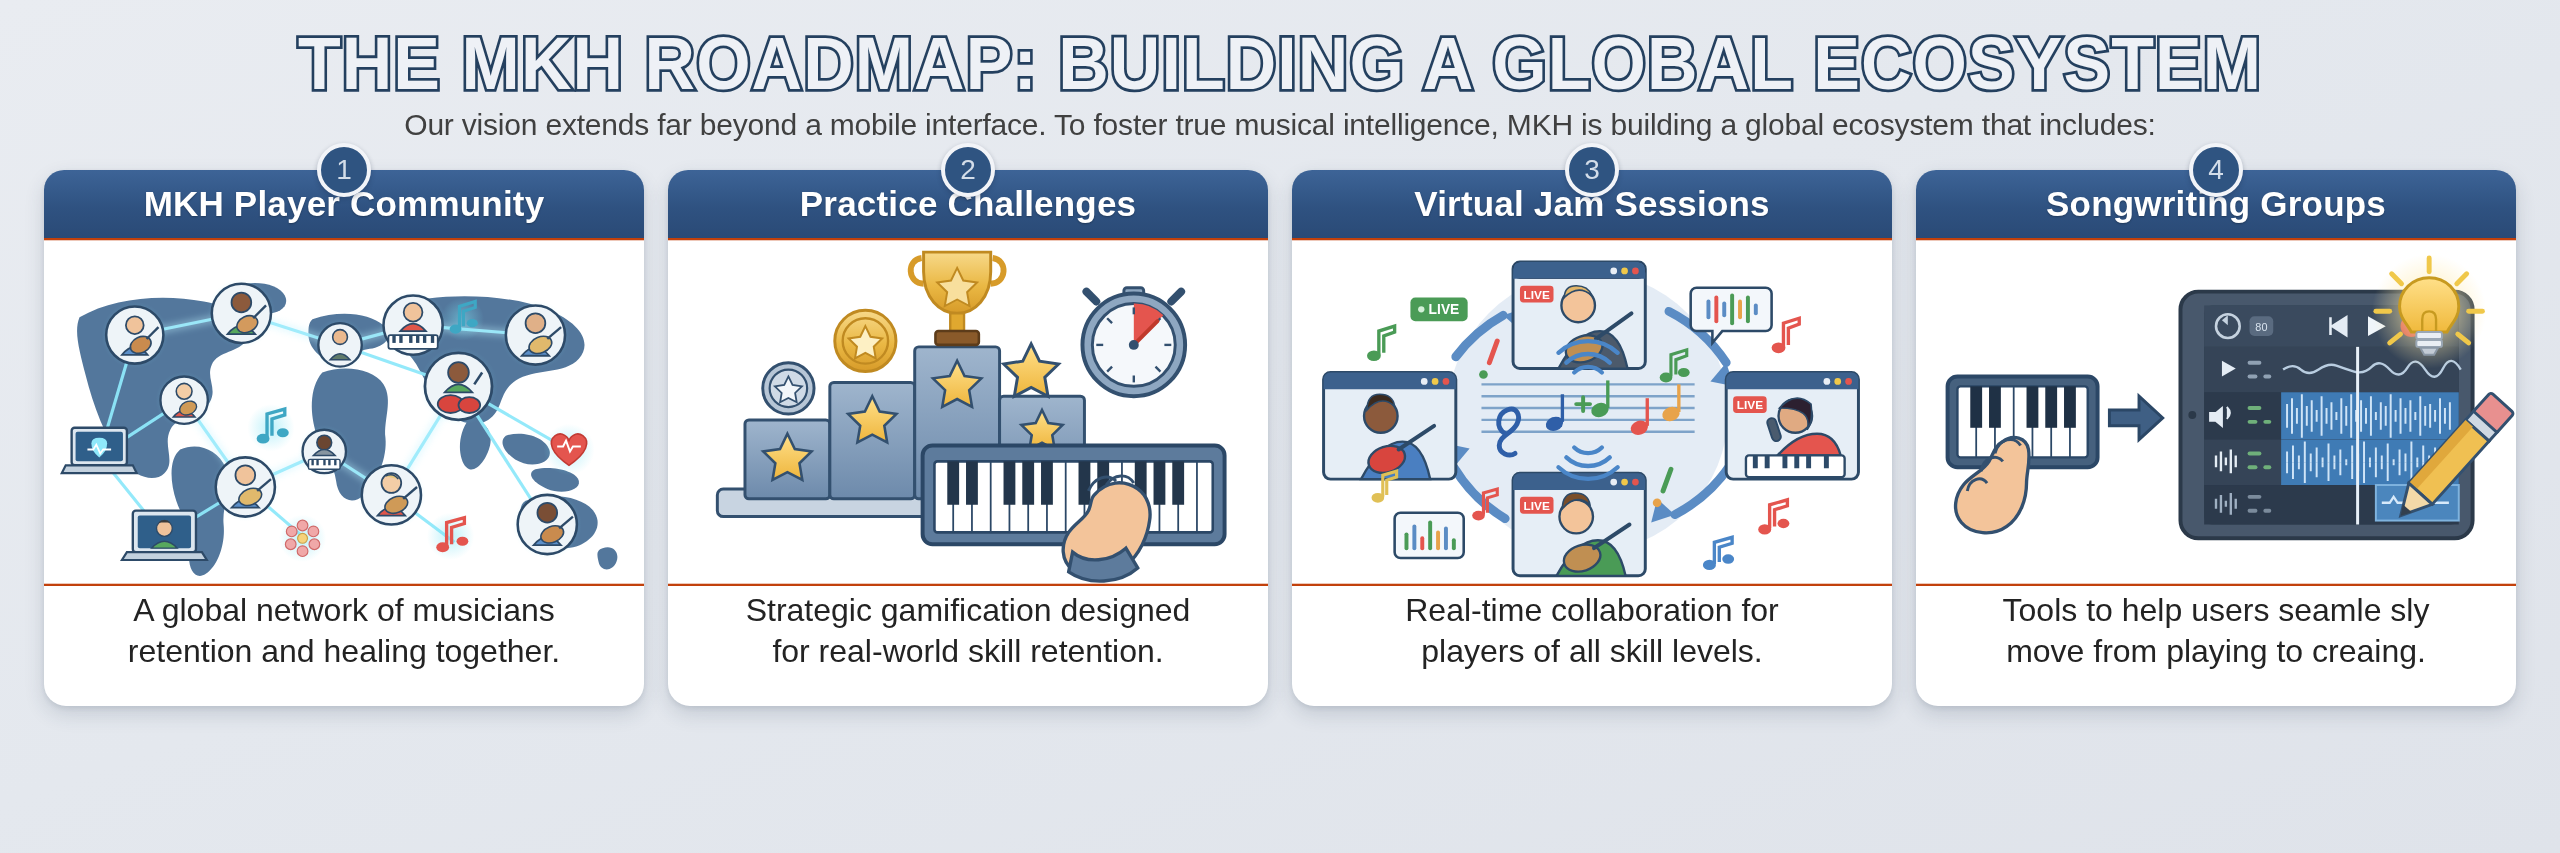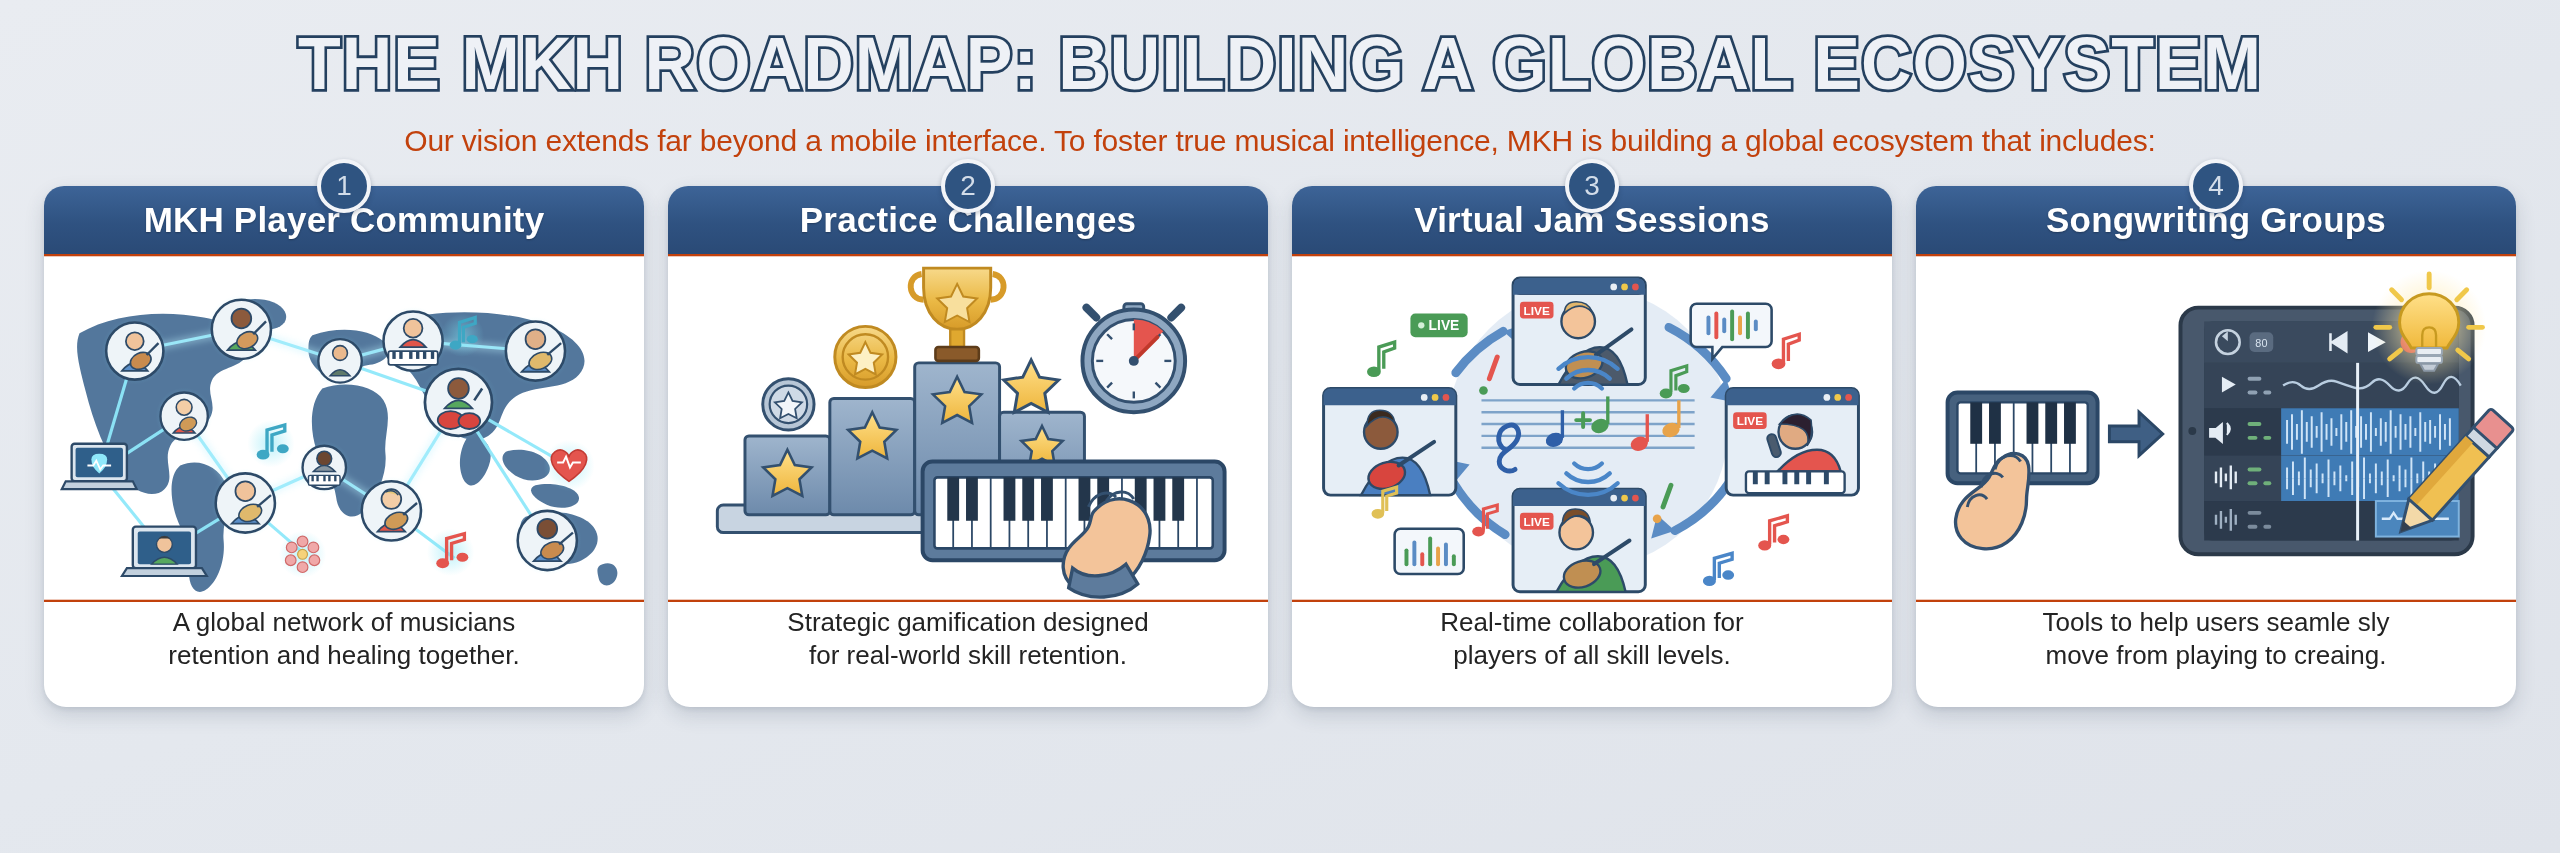--- a/index.html
+++ b/index.html
@@ -42,24 +42,24 @@
        4px 4px 0 #213a56,
        6px 6px 0 #1b3049;
     white-space: nowrap;
   }
 
   .main-title-inner {
     display: inline-block;
   }
 
   .subtitle {
-    margin-top: 32px;
+    margin-top: 16px;
     font-size: 30px;
     font-weight: 400;
-    color: #c2410c;
+    color: #404040;
     letter-spacing: -0.2px;
     white-space: nowrap;
   }
 
   
   .cards-row {
     display: flex;
     justify-content: center;
     align-items: flex-start;
     gap: 24px;
@@ -128,21 +128,21 @@
 
   .card-illustration svg {
     width: 100%;
     height: 100%;
     display: block;
   }
 
   .card-caption {
     padding: 4px 30px 26px;
     text-align: center;
-    font-size: 26px;
+    font-size: 32px;
     line-height: 1.28;
     color: #232323;
   }
 
   .card-caption .cap-line { display: block; white-space: nowrap; }
 </style>
 </head>
 <body>
 
 <div class="page-head">

